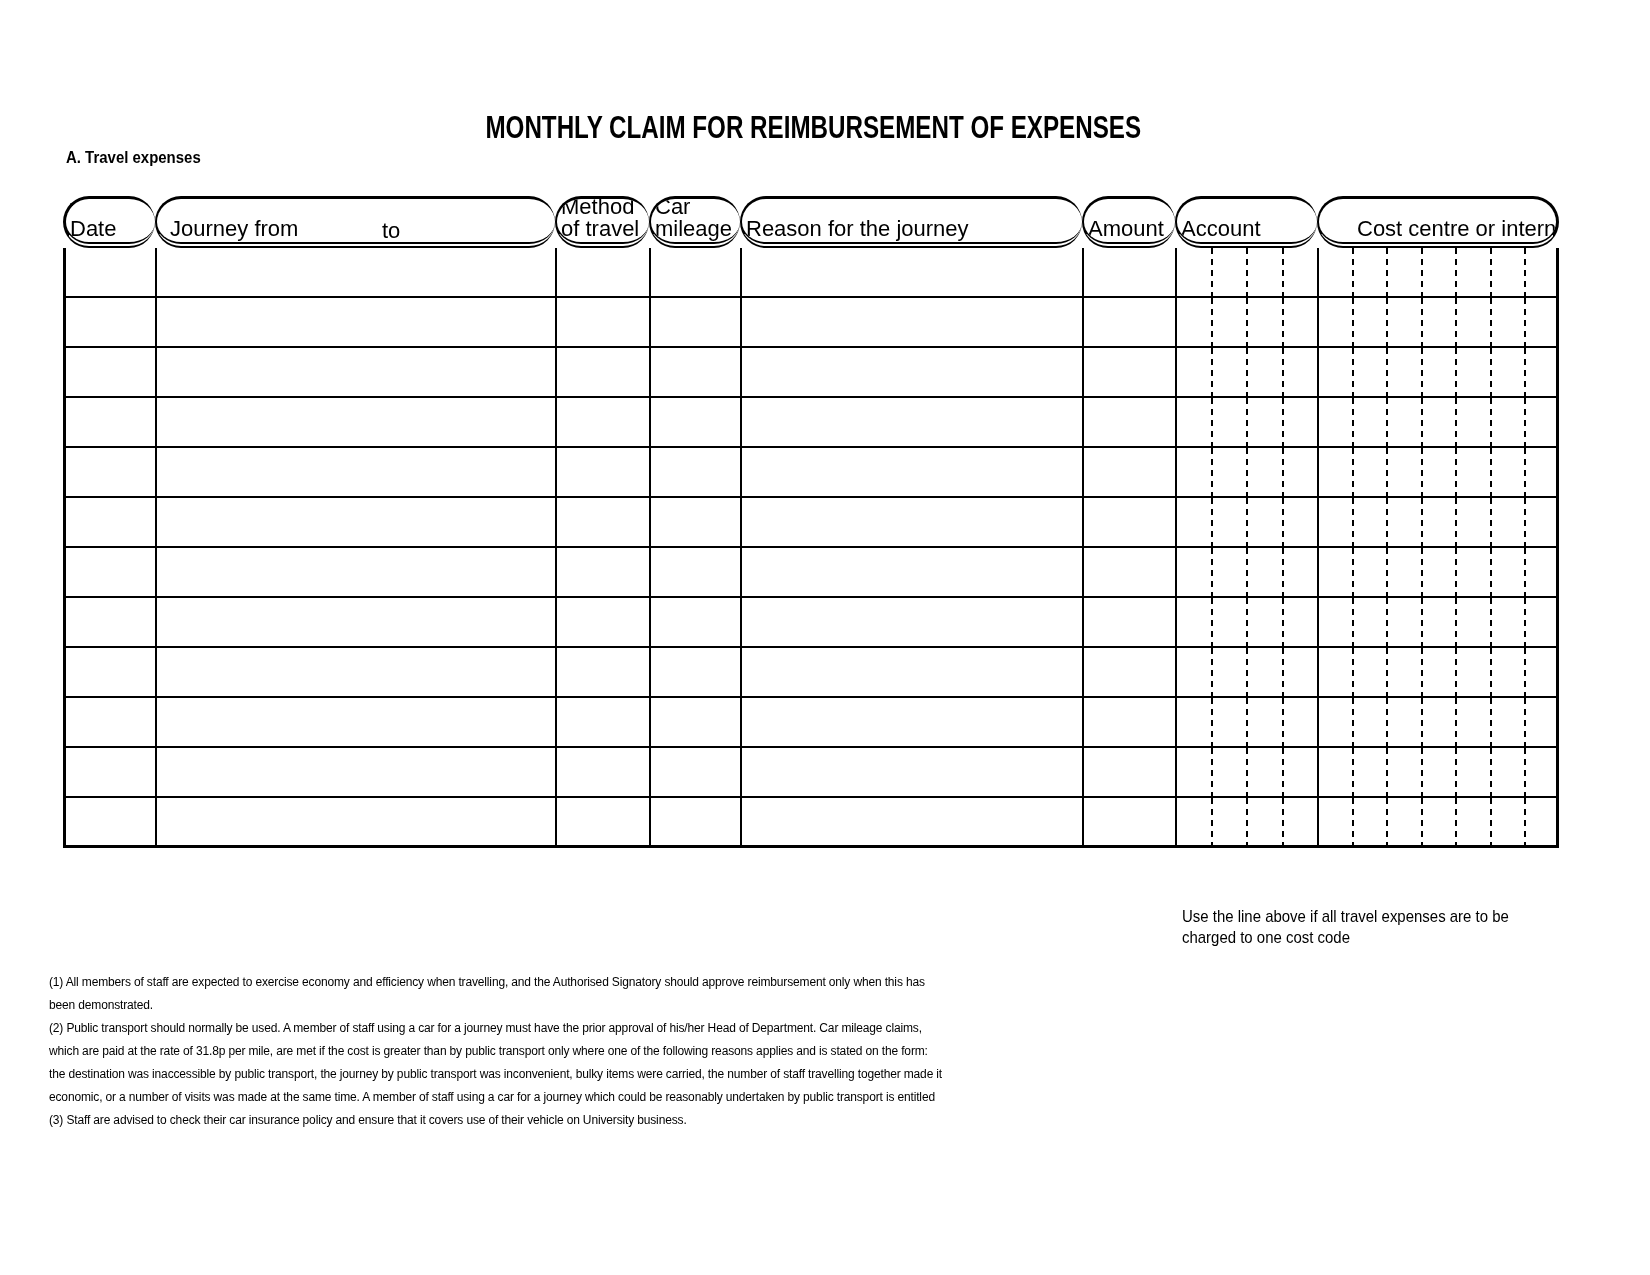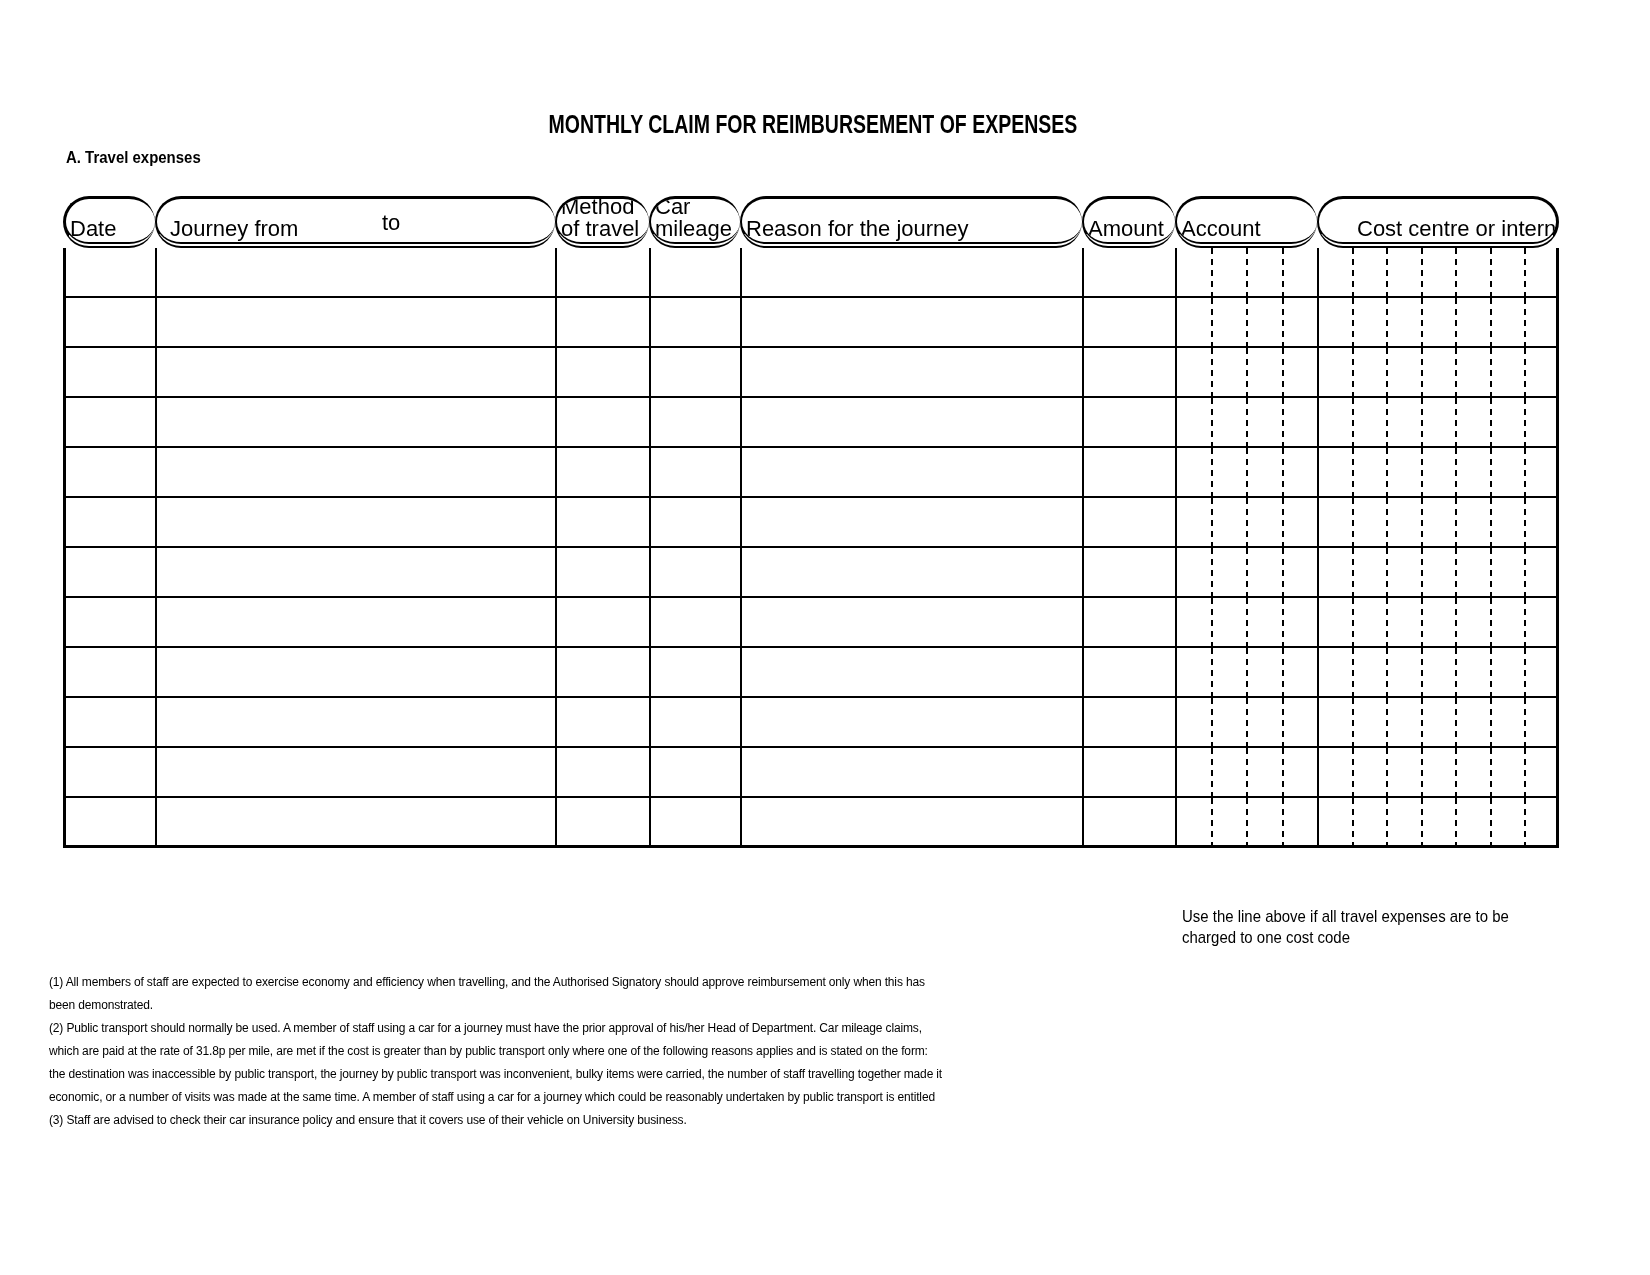--- a/index.html
+++ b/index.html
@@ -1,21 +1,21 @@
 <!DOCTYPE html>
 <html><head>
 <meta charset="utf-8">
 <style>
   * { margin: 0; padding: 0; box-sizing: border-box; }
   html,body { width: 1650px; height: 1275px; background: #fff; }
   body { position: relative; font-family: "Liberation Sans", sans-serif; color: #000; }
 
   .page-title {
     position: absolute; left: 63px; top: 110px; width: 1500px;
-    text-align: center; font-size: 25px; font-weight: bold; white-space: nowrap;
+    text-align: center; font-size: 31px; font-weight: bold; white-space: nowrap;
   }
   .page-title span { display: inline-block; transform: scaleX(0.78); transform-origin: center; }
 
   .section-heading {
     position: absolute; left: 66px; top: 148px;
     font-size: 17px; font-weight: bold; white-space: nowrap;
     transform: scaleX(0.88); transform-origin: left;
   }
 
   .tablewrap { position: absolute; left: 63px; top: 196px; width: 1496px; }
@@ -28,21 +28,21 @@
   #grid-totals { grid-auto-rows: 50px; }
 
   
   .hcell {
     border-top: 3px solid #000; border-left: 2px solid #000; border-bottom: 6px double #000;
     display: flex; align-items: flex-end; padding: 1px 4px 2px 4px;
     font-size: 22px; line-height: 22px; white-space: nowrap; overflow: hidden; position: relative; border-radius: 26px;
   }
   .hcell.first { border-left-width: 3px; }
   .hcell.last  { border-right: 3px solid #000; padding-left: 38px; }
-  .h-journey-to { position: absolute; left: 225px; bottom: 8px; text-align: center; }
+  .h-journey-to { position: absolute; left: 225px; bottom: 0; text-align: center; }
   .h-journey-from { padding-left: 9px; }
   .twoline { display: block; }
 
   
   .cell { border-left: 2px solid #000; border-bottom: 2px solid #000; }
   .cell.first { border-left-width: 3px; }
   .cell.last  { border-right: 3px solid #000; }
   .cell.sub   { border-left-style: dashed; }
   .cell.subfirst { border-left-style: solid; }
   .cell.rowlast { border-bottom-width: 3px; }

